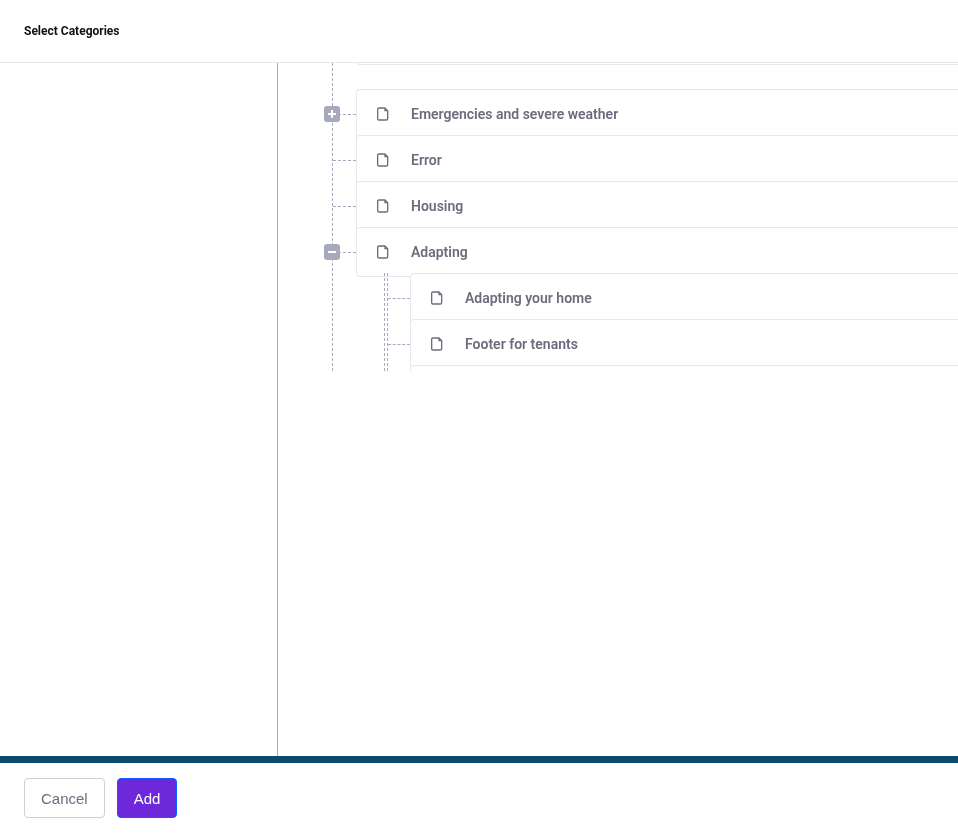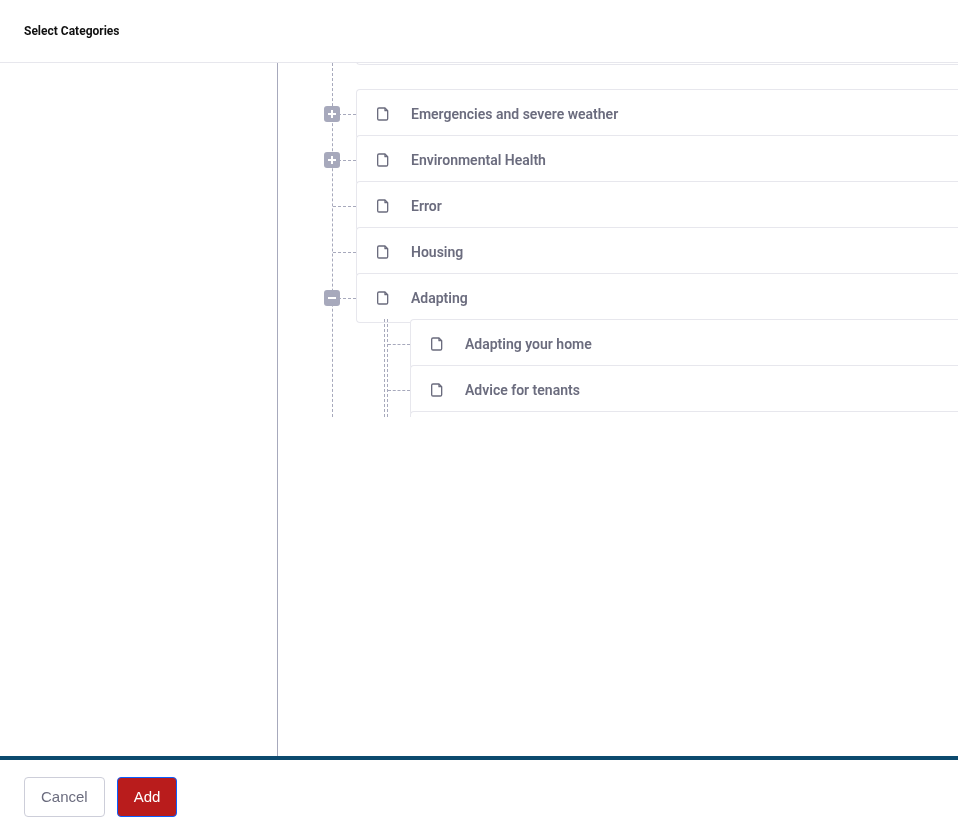--- a/index.html
+++ b/index.html
@@ -101,21 +101,21 @@
     font-weight: 600;
     color: #6b6c7e;
     white-space: nowrap;
   }
   .card .page-icon svg { display: block; }
 
   .footer {
     position: absolute;
     bottom: 0; left: 0; right: 0;
     height: 77px;
-    border-top: 4px solid #0c4a6e;
+    border-top: 7px solid #0c4a6e;
     display: flex;
     align-items: center;
     padding: 0 24px;
     gap: 12px;
     background: #fff;
   }
   .btn {
     height: 40px;
     padding: 0 16px;
     border-radius: 4px;
@@ -125,21 +125,21 @@
     display: inline-flex;
     align-items: center;
     justify-content: center;
   }
   .btn-secondary {
     background: #ffffff;
     border: 1px solid #cdced9;
     color: #6b6c7e;
   }
   .btn-primary {
-    background: #b91c1c;
+    background: #6d28d9;
     border: 1px solid #0b5fff;
     color: #ffffff;
   }
 </style>
 </head>
 <body>
 
 <svg width="0" height="0" style="position:absolute">
   <defs>
     <symbol id="sym-page" viewBox="0 0 24 24">
@@ -186,38 +186,20 @@
         <div class="card" style="left:78px;">
           <span class="page-icon">
               <svg width="16" height="16">
                 <use href="#sym-page"></use>
               </svg>
             </span>
           <span class="label">Emergencies and severe weather</span>
         </div>
       </div>
 
-      <div class="row">
-        <div class="connector-h" style="left:55px; width:23px;"></div>
-        <div class="toggle-btn" style="left:46px;">
-          <span>
-              <svg width="10" height="10">
-                <use href="#sym-plus"></use>
-              </svg>
-            </span>
-        </div>
-        <div class="card" style="left:78px;">
-          <span class="page-icon">
-              <svg width="16" height="16">
-                <use href="#sym-page"></use>
-              </svg>
-            </span>
-          <span class="label">Environmental Health</span>
-        </div>
-      </div>
 
       <div class="row">
         <div class="connector-h" style="left:55px; width:23px;"></div>
         <div class="card" style="left:78px;">
           <span class="page-icon">
               <svg width="16" height="16">
                 <use href="#sym-page"></use>
               </svg>
             </span>
           <span class="label">Error</span>
@@ -274,21 +256,21 @@
 
 
         <div class="row">
           <div class="connector-h" style="left:110px; width:22px;"></div>
           <div class="card" style="left:132px;">
             <span class="page-icon">
                 <svg width="16" height="16">
                   <use href="#sym-page"></use>
                 </svg>
               </span>
-            <span class="label">Advice for tenants</span>
+            <span class="label">Footer for tenants</span>
           </div>
         </div>
 
         <div class="row" style="height:6px; margin-bottom:0;">
           <div class="card" style="left:132px; height:6px; border-bottom:none; border-radius:4px 0 0 0;"></div>
         </div>
       </div>
 
     </div>
   </div>

